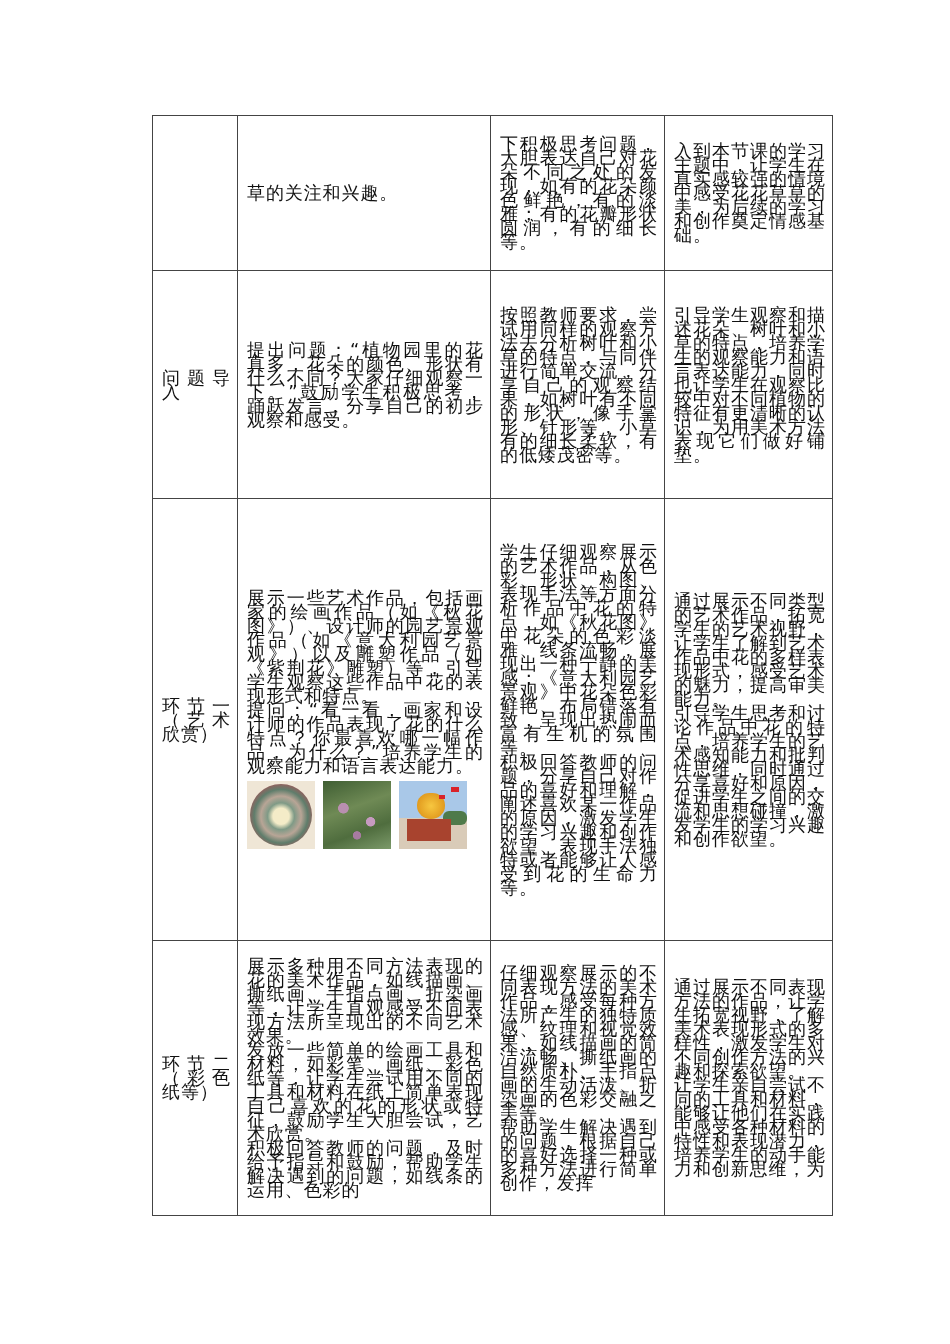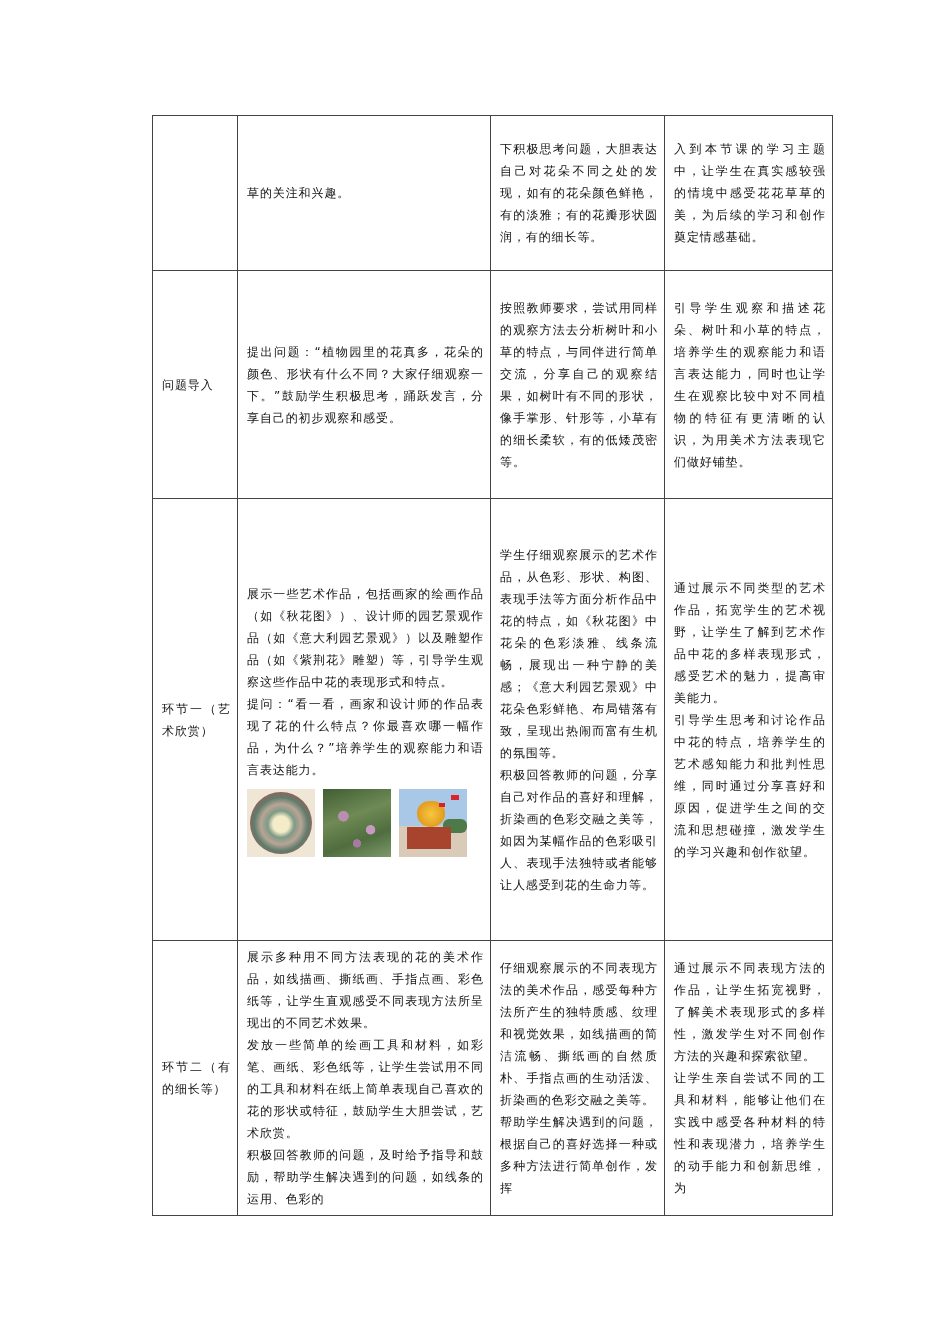--- a/index.html
+++ b/index.html
@@ -1,21 +1,21 @@
 <!DOCTYPE html>
 <html><head>
 <meta charset="utf-8">
 <style>
   html, body { margin: 0; padding: 0; background: #ffffff; }
   body { width: 950px; height: 1344px; position: relative; overflow: hidden;
          font-family: "DejaVu Sans", "Liberation Sans", sans-serif; color: #111; }
   .page { position: absolute; left: 0; top: 0; width: 950px; height: 1344px; background: #fff; }
   table.plan { position: absolute; left: 152px; top: 115px; border-collapse: collapse; table-layout: fixed; }
   table.plan td { border: 1.5px solid #444; vertical-align: middle; padding: 0 6px 0 9px;
-                  font-size: 12px; line-height: 22px; letter-spacing: 0.9px; text-align: justify; word-break: break-all; }
+                  font-size: 18px; line-height: 14px; letter-spacing: 0.9px; text-align: justify; word-break: break-all; }
   col.c1 { width: 85px; } col.c2 { width: 253px; } col.c3 { width: 174px; } col.c4 { width: 168px; }
   tr.r1 { height: 155px; } tr.r2 { height: 228px; } tr.r3 { height: 442px; } tr.r4 { height: 275px; }
   td.stage { padding-left: 10px; padding-right: 4px; letter-spacing: 2px; font-family: Liberation Serif, serif; }
   td.top { vertical-align: top; }
   .para { display: block; }
   .imgs { display: flex; gap: 8px; margin-top: 8px; }
   .thumb { width: 68px; height: 68px; position: relative; overflow: hidden; }
   .thumb.painting { background: #efe6d6; }
   .thumb.painting .disc { position: absolute; left: 3px; top: 3px; width: 62px; height: 62px; border-radius: 50%;
       background: radial-gradient(circle at 50% 52%, #f4ecc8 0 18%, #7f9a86 30%, #b8a596 45%, #5f7d6b 60%, #9a5c5c 75%, #6f8f78 100%); }
@@ -84,32 +84,32 @@
             <div class="trees"></div>
                 <div class="base"></div>
                 <div class="flower"></div>
                 <div class="flag1"></div>
                 <div class="flag2"></div>
           </div>
         </div>
       </td>
       <td class="top">
         <span class="para">学生仔细观察展示的艺术作品，从色彩、形状、构图、表现手法等方面分析作品中花的特点，如《秋花图》中花朵的色彩淡雅、线条流畅，展现出一种宁静的美感；《意大利园艺景观》中花朵色彩鲜艳、布局错落有致，呈现出热闹而富有生机的氛围等。</span>
-        <span class="para">积极回答教师的问题，分享自己对作品的喜好和理解，折染画的色彩交融之美等，如因为某幅作品的色彩吸引人、表现手法独特或者能够让人感受到花的生命力等。</span>
+        <span class="para">积极回答教师的问题，分享自己对作品的喜好和理解，阐述喜欢某一作品的原因，激发学生的学习兴趣和创作欲望、表现手法独特或者能够让人感受到花的生命力等。</span>
       </td>
       <td>
         <span class="para">通过展示不同类型的艺术作品，拓宽学生的艺术视野，让学生了解到艺术作品中花的多样表现形式，感受艺术的魅力，提高审美能力。</span>
         <span class="para">引导学生思考和讨论作品中花的特点，培养学生的艺术感知能力和批判性思维，同时通过分享喜好和原因，促进学生之间的交流和思想碰撞，激发学生的学习兴趣和创作欲望。</span>
       </td>
     </tr>
 
     <tr class="r4">
-      <td class="stage">环节二（有的细长等）</td>
+      <td class="stage">环节二（彩色纸等）</td>
       <td class="top">
-        <span class="para">展示多种用不同方法表现的花的美术作品，如线描画、撕纸画、手指点画、彩色纸等，让学生直观感受不同表现方法所呈现出的不同艺术效果。</span>
+        <span class="para">展示多种用不同方法表现的花的美术作品，如线描画、撕纸画、手指点画、折染画等，让学生直观感受不同表现方法所呈现出的不同艺术效果。</span>
         <span class="para">发放一些简单的绘画工具和材料，如彩笔、画纸、彩色纸等，让学生尝试用不同的工具和材料在纸上简单表现自己喜欢的花的形状或特征，鼓励学生大胆尝试，艺术欣赏。</span>
         <span class="para">积极回答教师的问题，及时给予指导和鼓励，帮助学生解决遇到的问题，如线条的运用、色彩的</span>
       </td>
       <td class="top">
         <span class="para">仔细观察展示的不同表现方法的美术作品，感受每种方法所产生的独特质感、纹理和视觉效果，如线描画的简洁流畅、撕纸画的自然质朴、手指点画的生动活泼、折染画的色彩交融之美等。</span>
         <span class="para">帮助学生解决遇到的问题，根据自己的喜好选择一种或多种方法进行简单创作，发挥</span>
       </td>
       <td class="top">
         <span class="para">通过展示不同表现方法的作品，让学生拓宽视野，了解美术表现形式的多样性，激发学生对不同创作方法的兴趣和探索欲望。</span>
         <span class="para">让学生亲自尝试不同的工具和材料，能够让他们在实践中感受各种材料的特性和表现潜力，培养学生的动手能力和创新思维，为</span>

